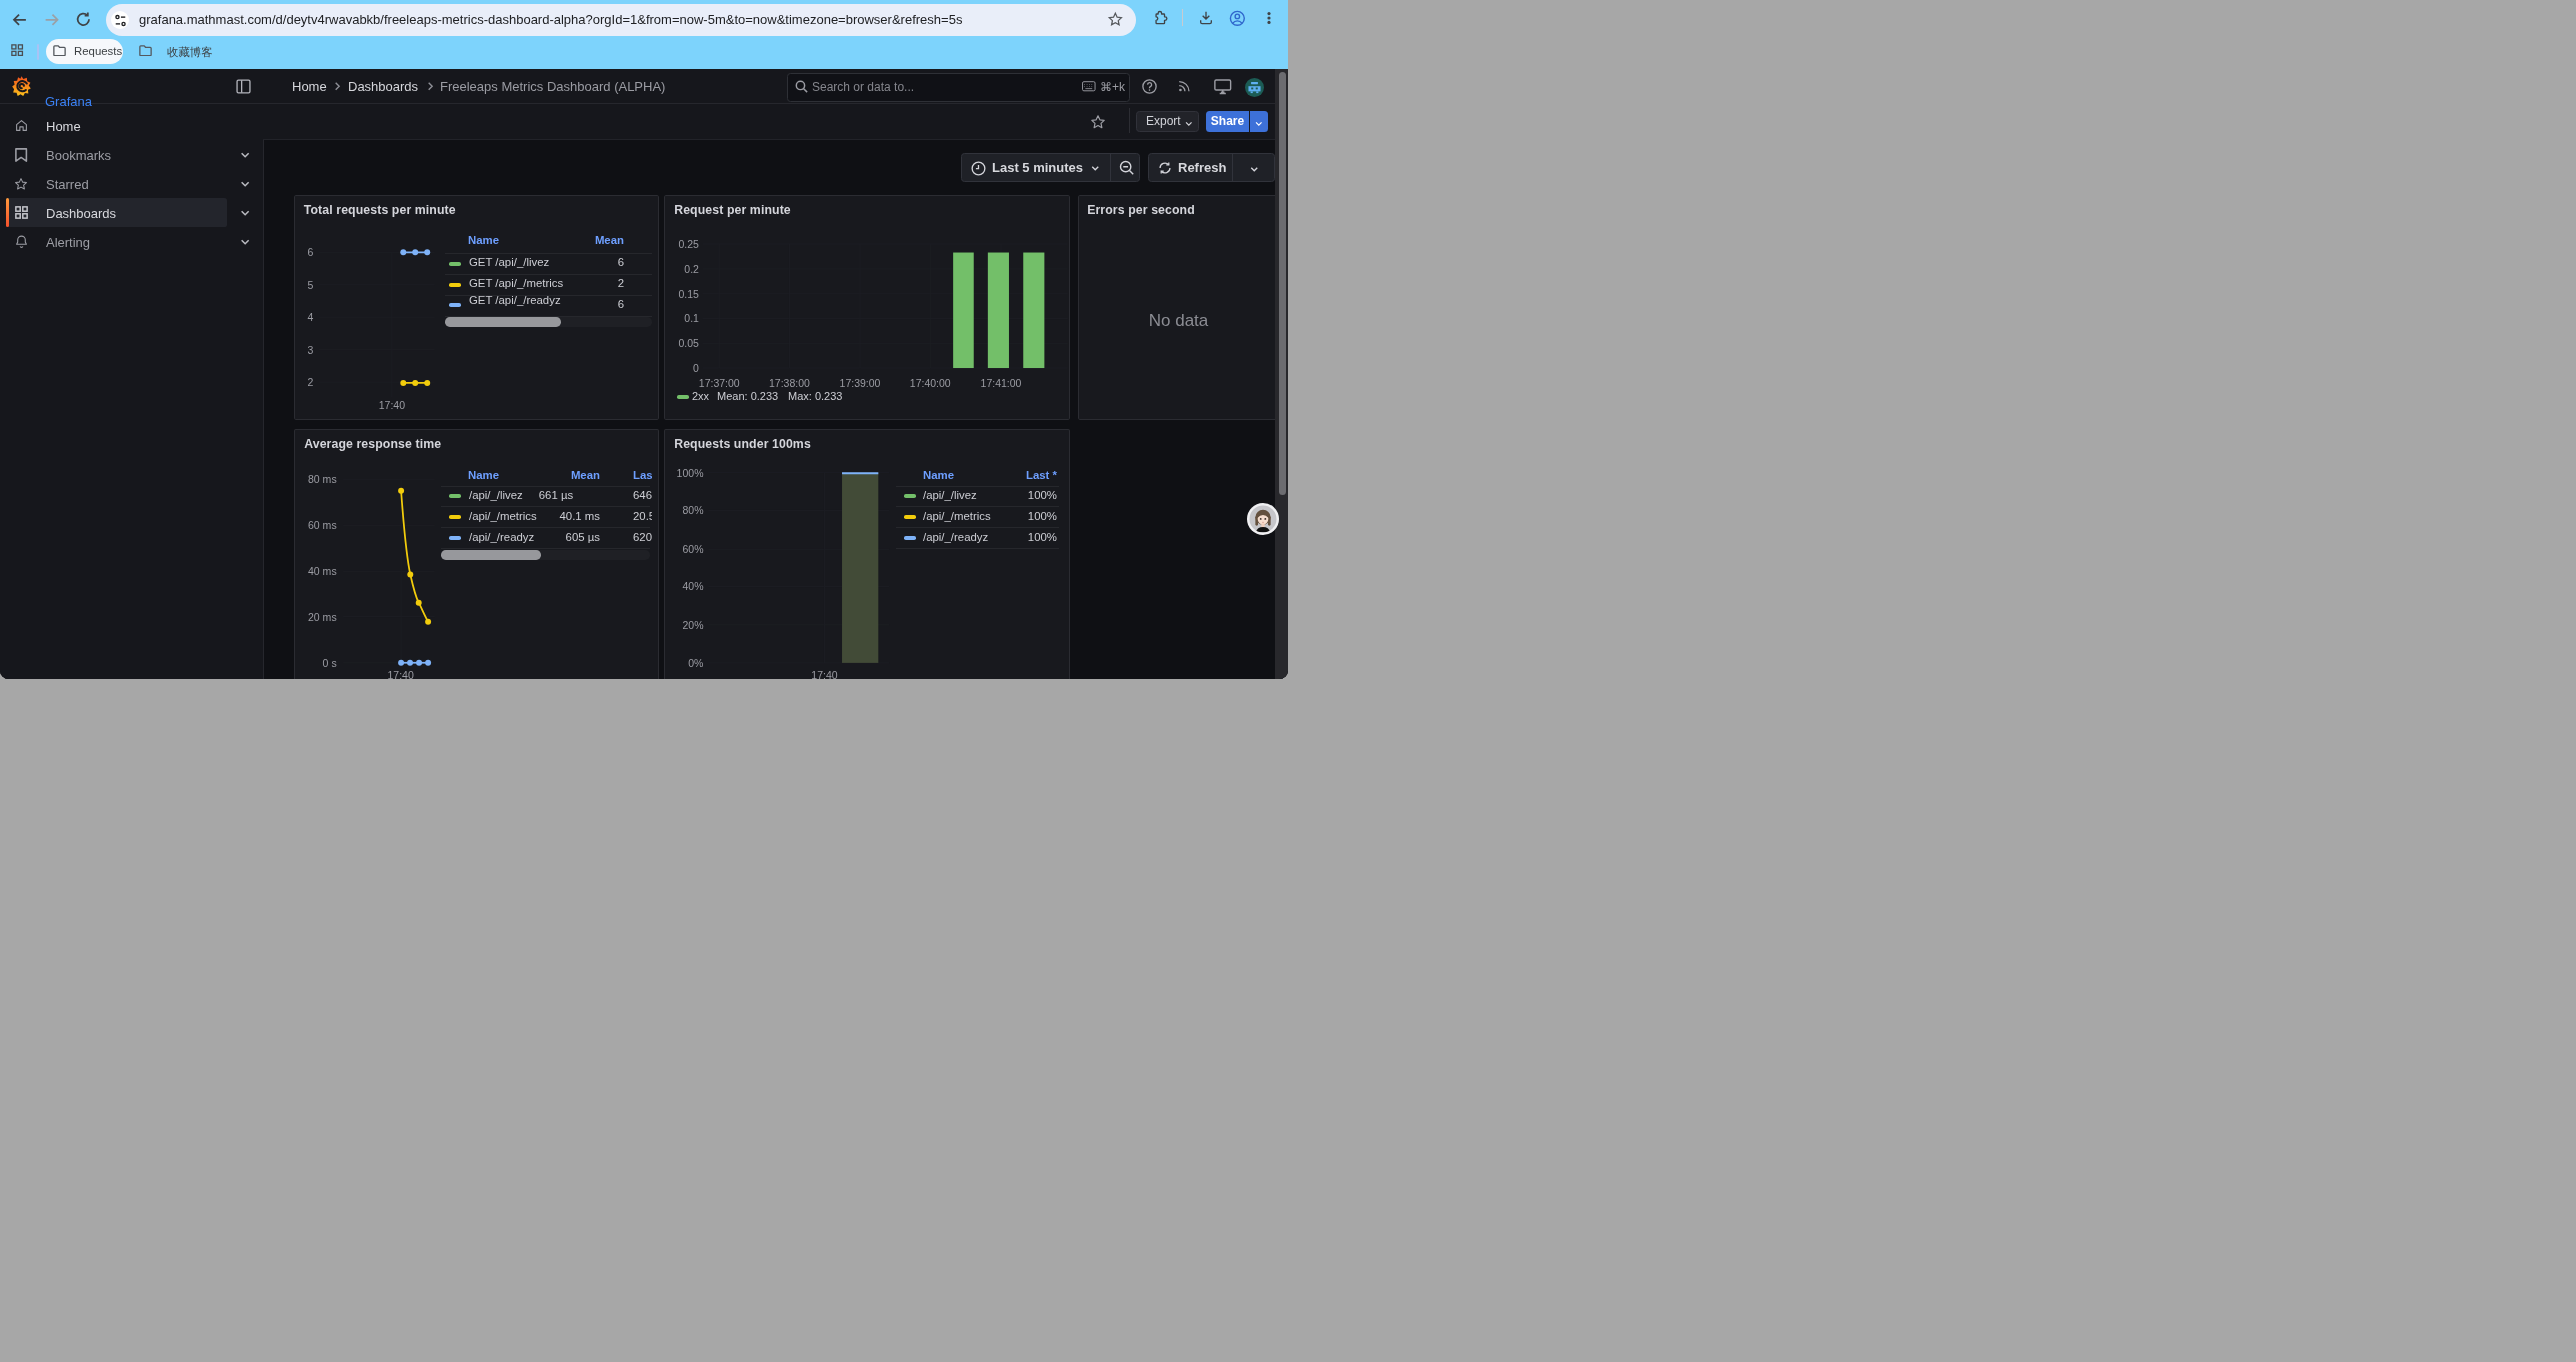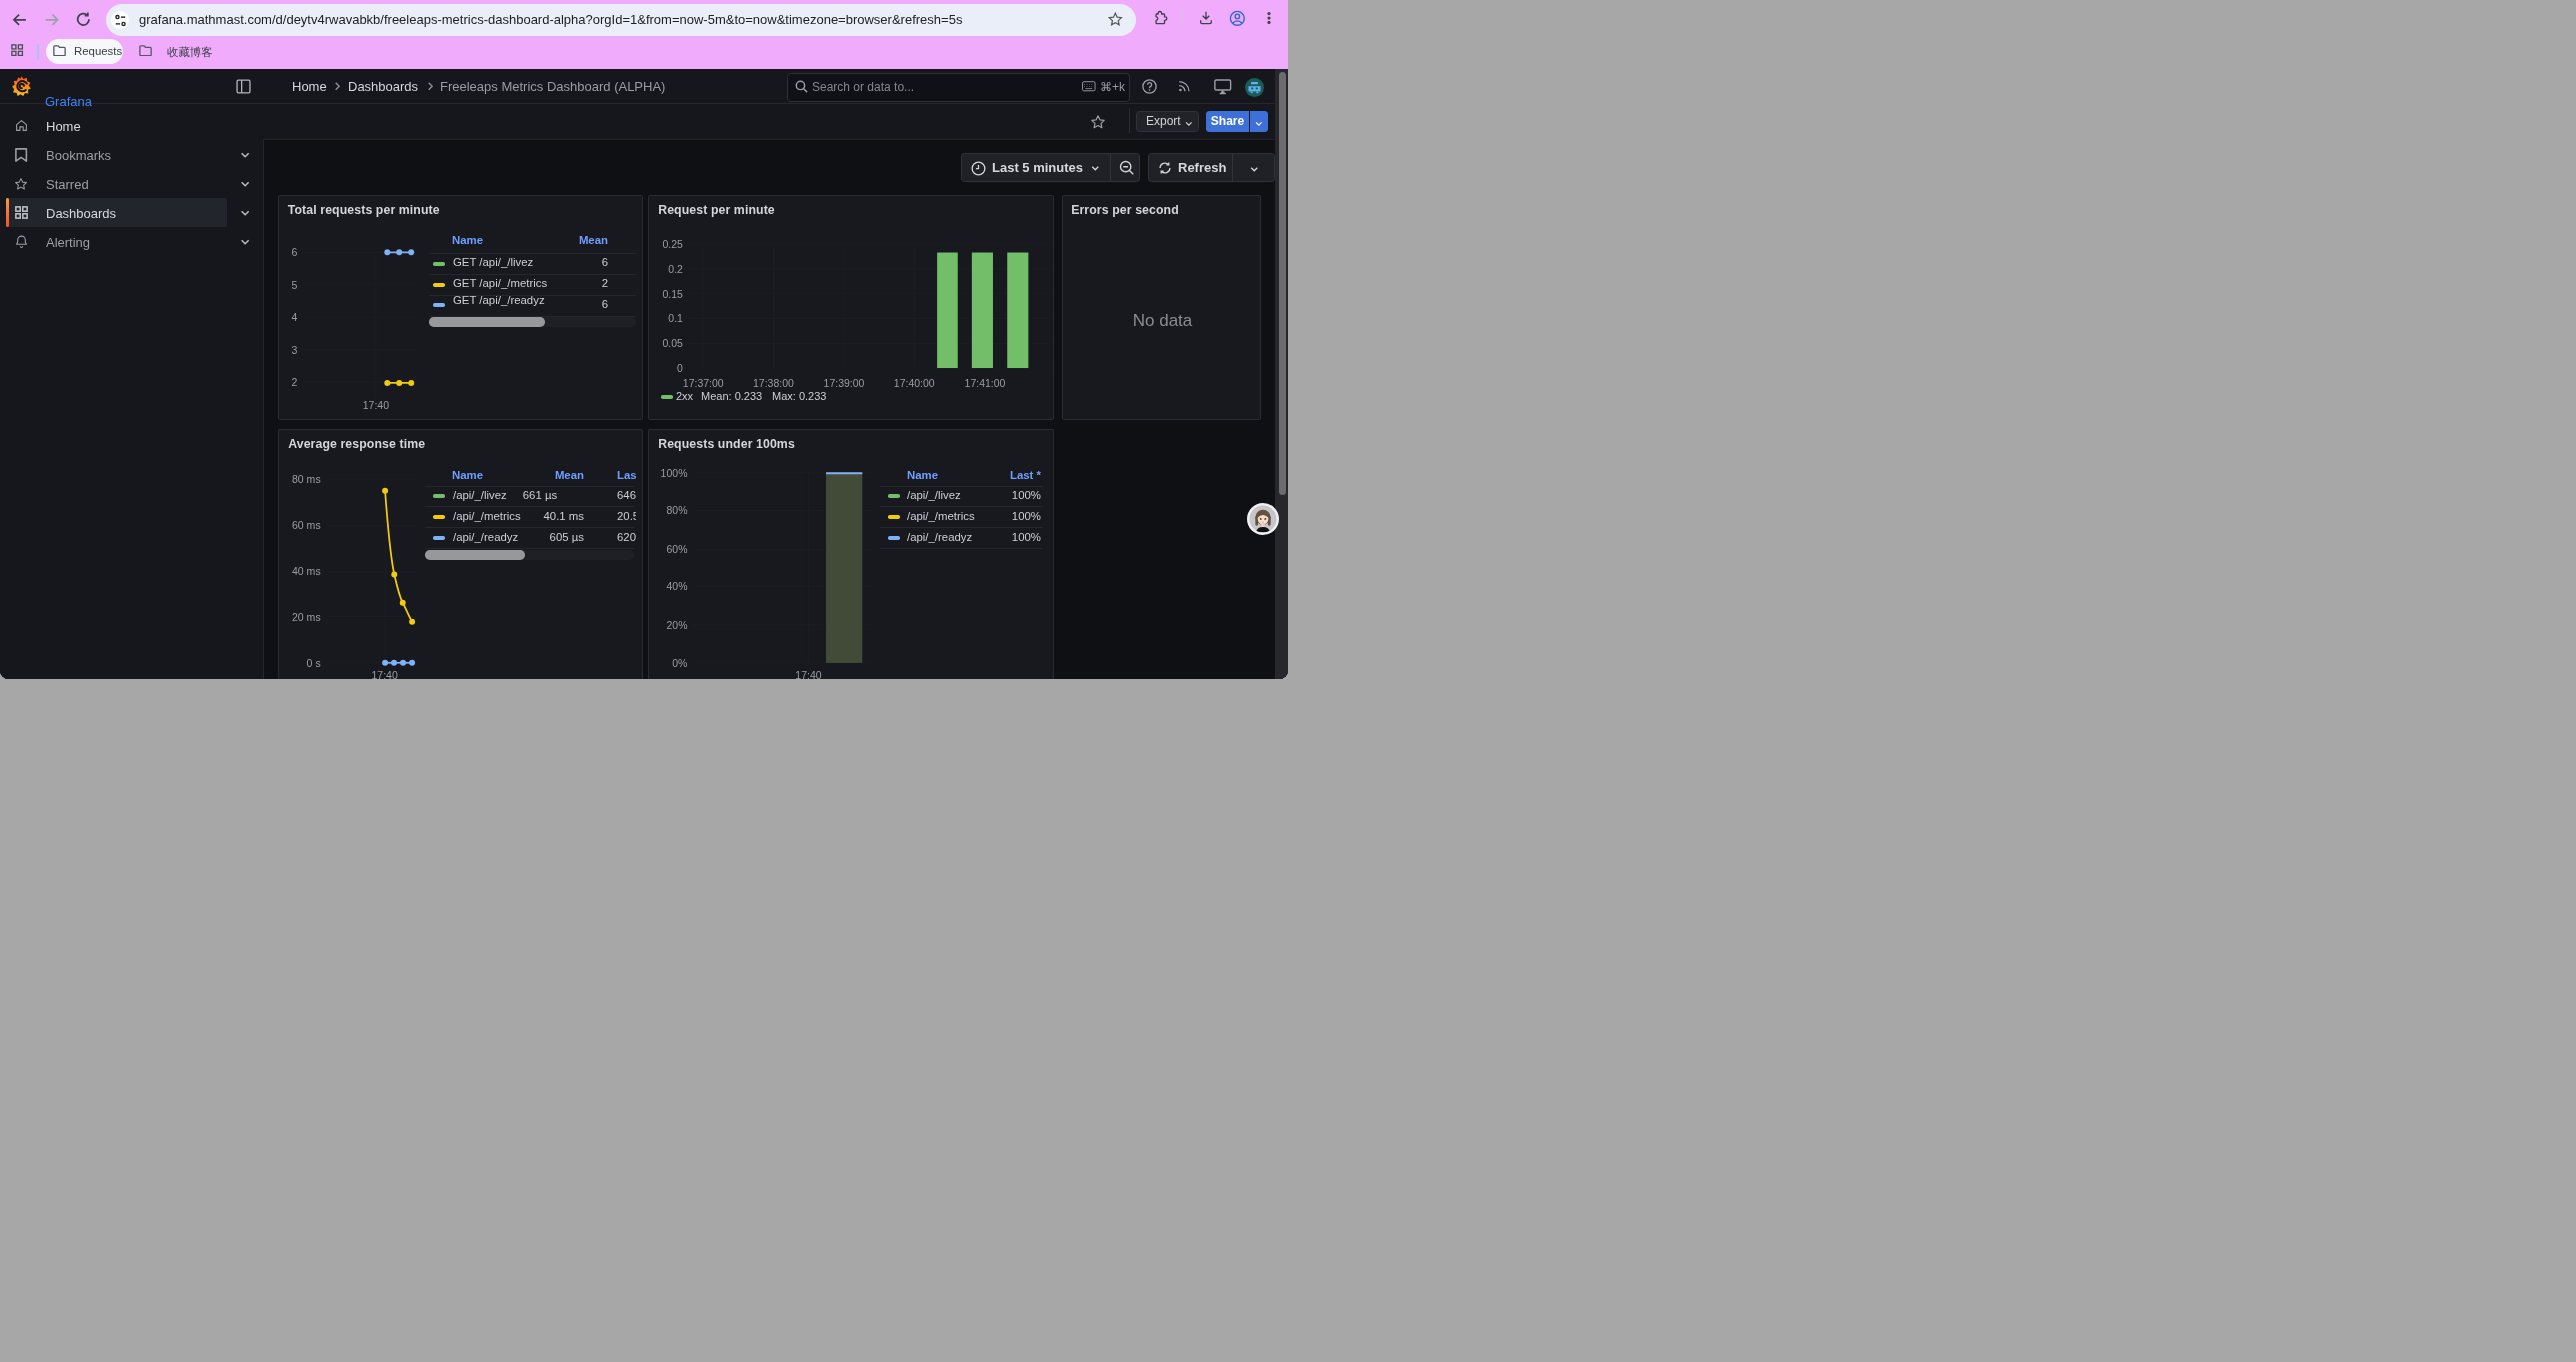--- a/index.html
+++ b/index.html
@@ -4,21 +4,21 @@
 <style>
   * { margin:0; padding:0; box-sizing:border-box; }
   html,body { width:1288px; height:681px; overflow:hidden; }
   body { background:#a7a7a7; font-family:"Liberation Sans", sans-serif; }
   #win { position:absolute; left:0; top:0; width:1288px; height:679px;
          border-radius:0 0 8.8px 8.8px; overflow:hidden; background:#0f1014; }
   .abs { position:absolute; }
   svg { display:block; }
 
   
-  #chrome { position:absolute; left:0; top:0; width:1288px; height:81px; background:#f0abfc; }
+  #chrome { position:absolute; left:0; top:0; width:1288px; height:81px; background:#7dd3fc; }
   #omnibox { position:absolute; left:106px; top:4px; width:1030px; height:32px;
              background:#e9eef9; border-radius:16px; }
   #sitechip { position:absolute; left:111px; top:11px; width:18px; height:18px;
               background:#fff; border-radius:50%; }
   #urltext { position:absolute; left:139px; top:0; height:40px; line-height:40px;
              font-size:13px; color:#202124; letter-spacing:0; white-space:nowrap; }
   .bmtext { font-size:11.4px; color:#3c4043; }
   #bmpill { position:absolute; left:46px; top:39px; width:77px; height:25.4px; background:#f6f8fb; border-radius:13px; }
   #bmsep { position:absolute; left:37px; top:44px; width:1.8px; height:16px; background:#a9c3f5; border-radius:1.8px; }
 
@@ -30,21 +30,21 @@
   #gheader-border { position:absolute; left:0; top:34px; width:1288px; height:0.9px; background:#26272d; }
   #dtoolbar { position:absolute; left:263px; top:35px; width:1025px; height:35px; background:#16171c; }
   #dtoolbar-border { position:absolute; left:263px; top:70px; width:1025px; height:0.9px; background:#222329; }
 
   .menu-item { position:absolute; left:0; width:263px; height:29px; }
   .mi-label { position:absolute; left:46px; top:50%; transform:translateY(-50%);
               font-size:13px; letter-spacing:0; }
   .dim { color:#9d9ea5; } .bright { color:#d8d9de; }
   .chev { position:absolute; left:239px; top:50%; transform:translateY(-50%); }
 
-  .panel { position:absolute; background:#18191e; border:0.9px solid #2b2c32; border-radius:1.8px; overflow:hidden; }
+  .panel { position:absolute; background:#18191e; border:0.9px solid #2b2c32; border-radius:1.8px; overflow:hidden;margin-left:16px; }
   .ptitle { position:absolute; left:8.8px; top:6.6px; font-size:12.3px; font-weight:600; color:#d4d5db; letter-spacing:0.1px; }
 
   .lgd-head { position:absolute; font-size:11.4px; font-weight:600; color:#6e9fff; white-space:nowrap; }
   .lgd-row  { position:absolute; font-size:11.4px; color:#cdced4; white-space:nowrap; }
   .lgd-sep  { position:absolute; height:0.9px; background:#26272c; }
   .lgd-dash { position:absolute; width:12.3px; height:3.5px; border-radius:1.8px; }
   .axis { font-size:12px; fill:#9b9ca3; }
   .grid { stroke:#1d1e24; stroke-width:1; }
 
   

